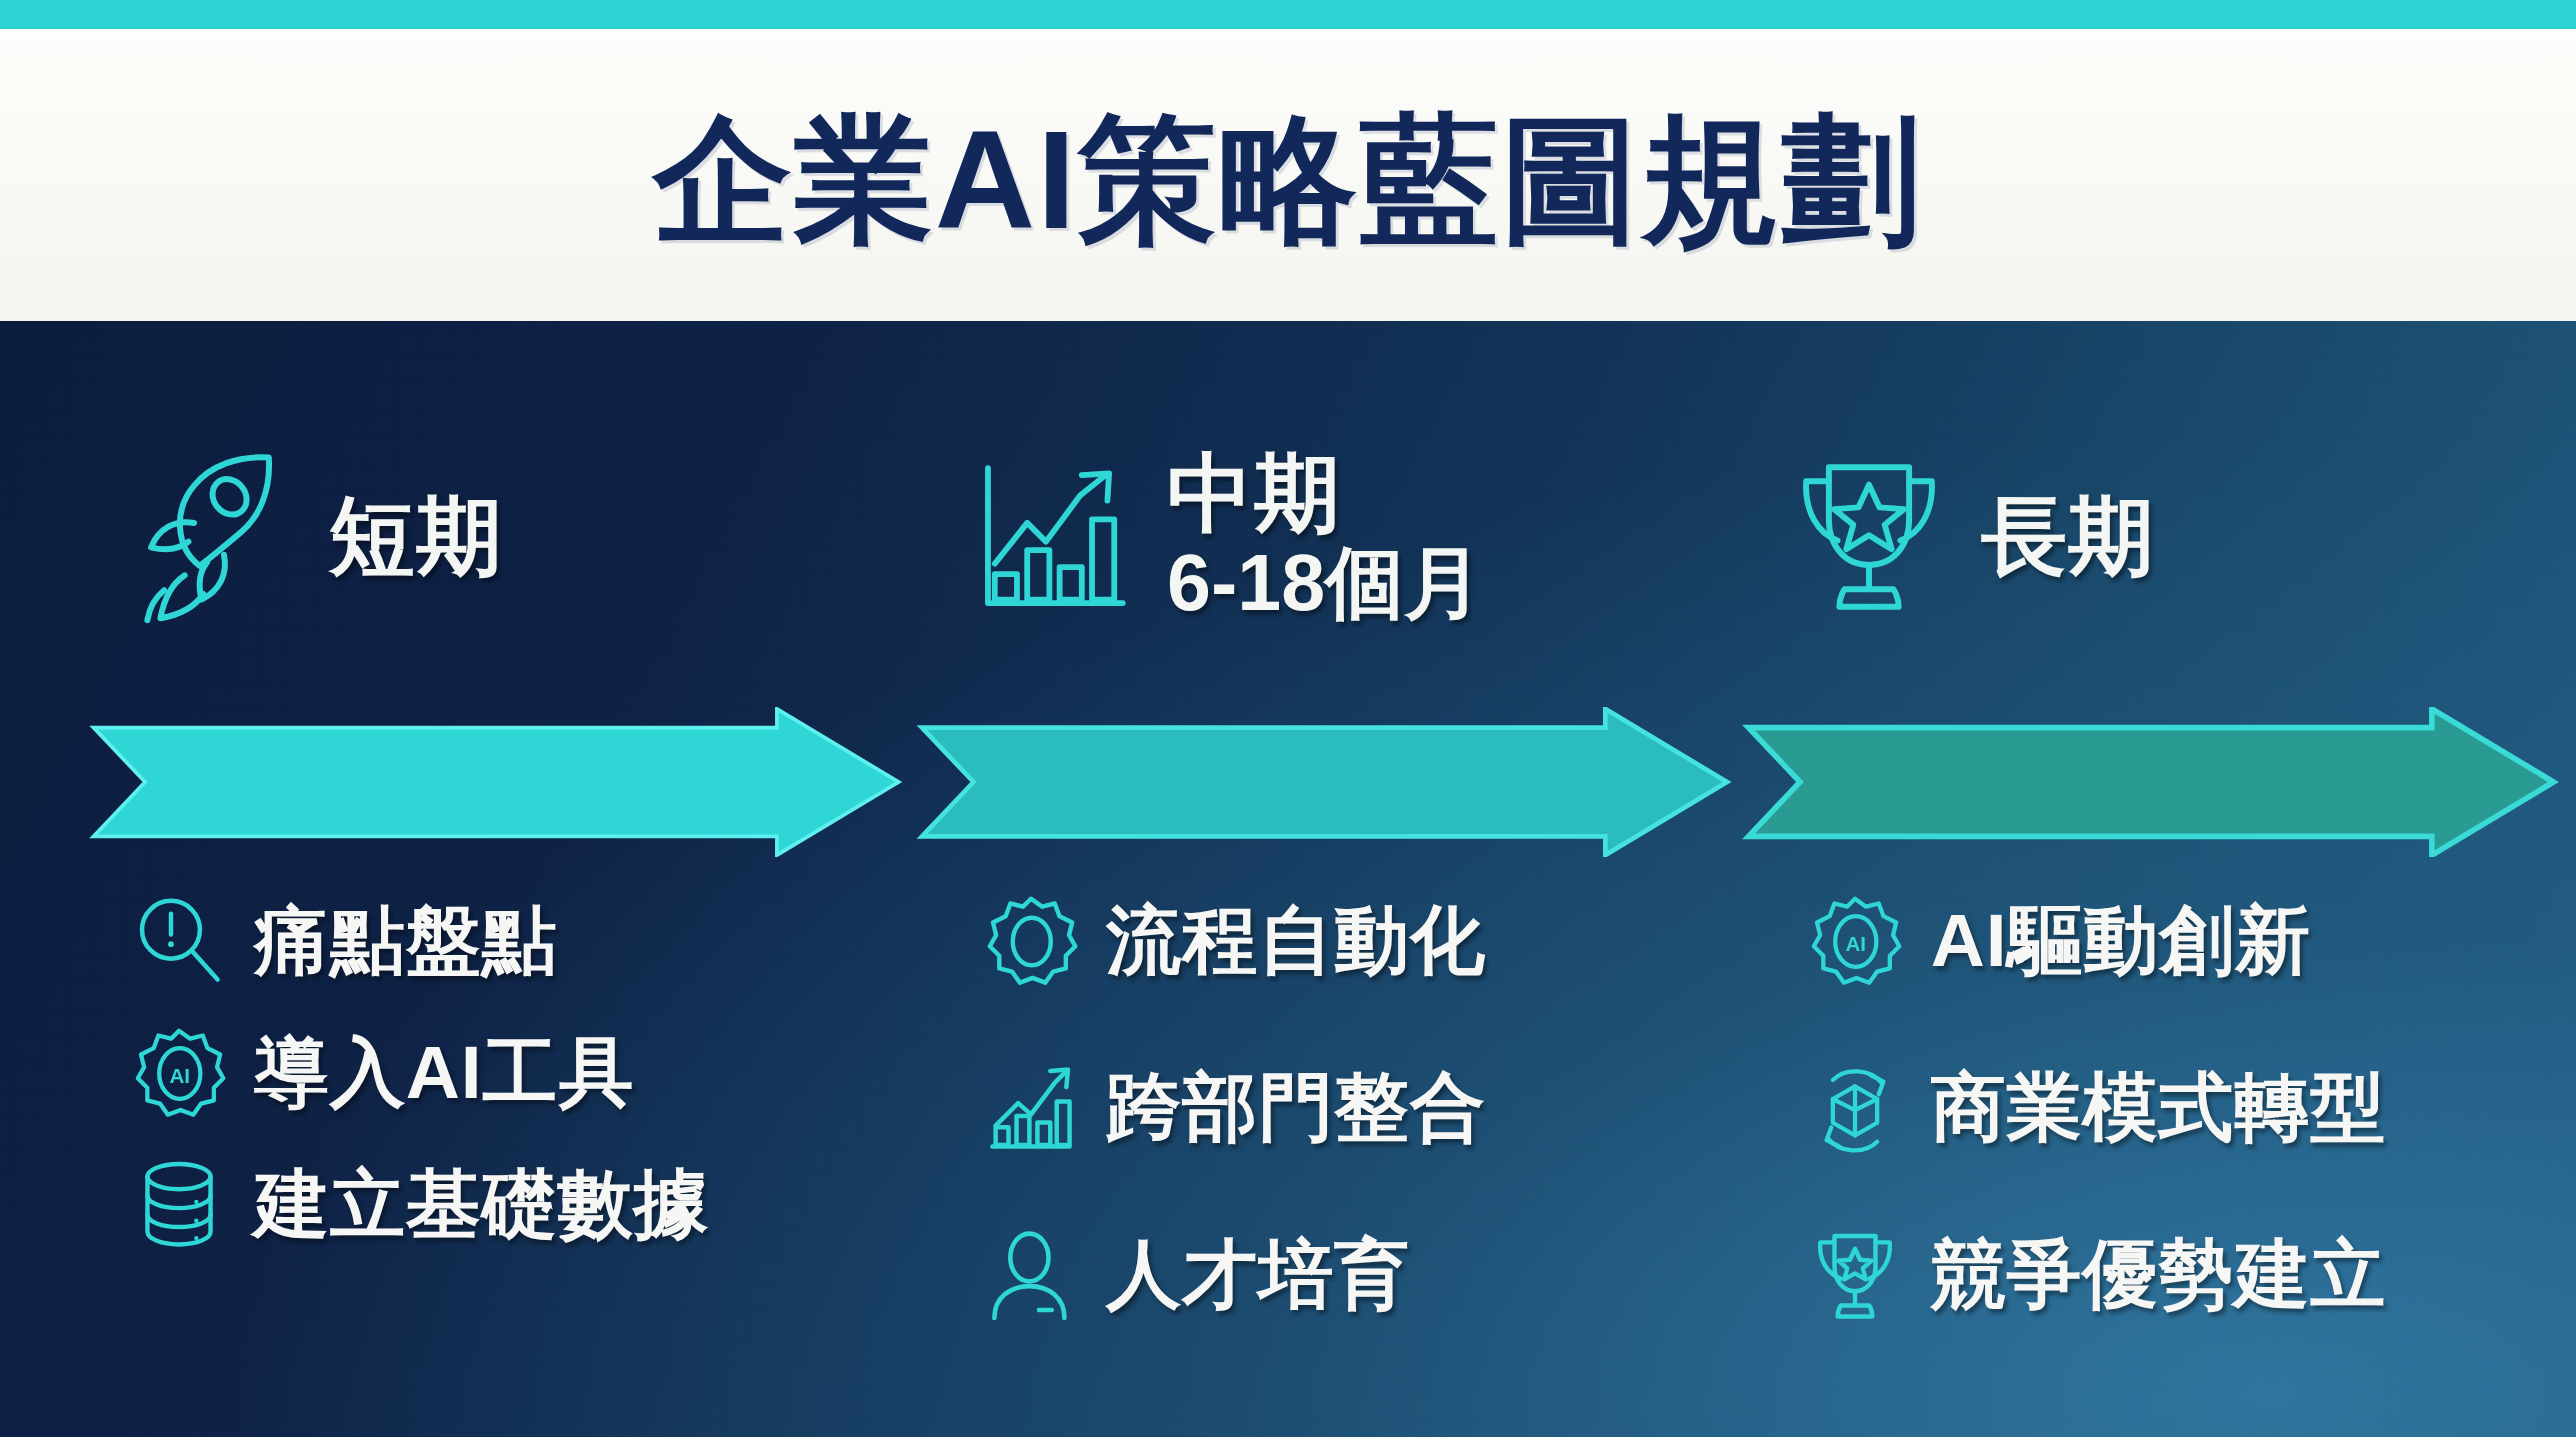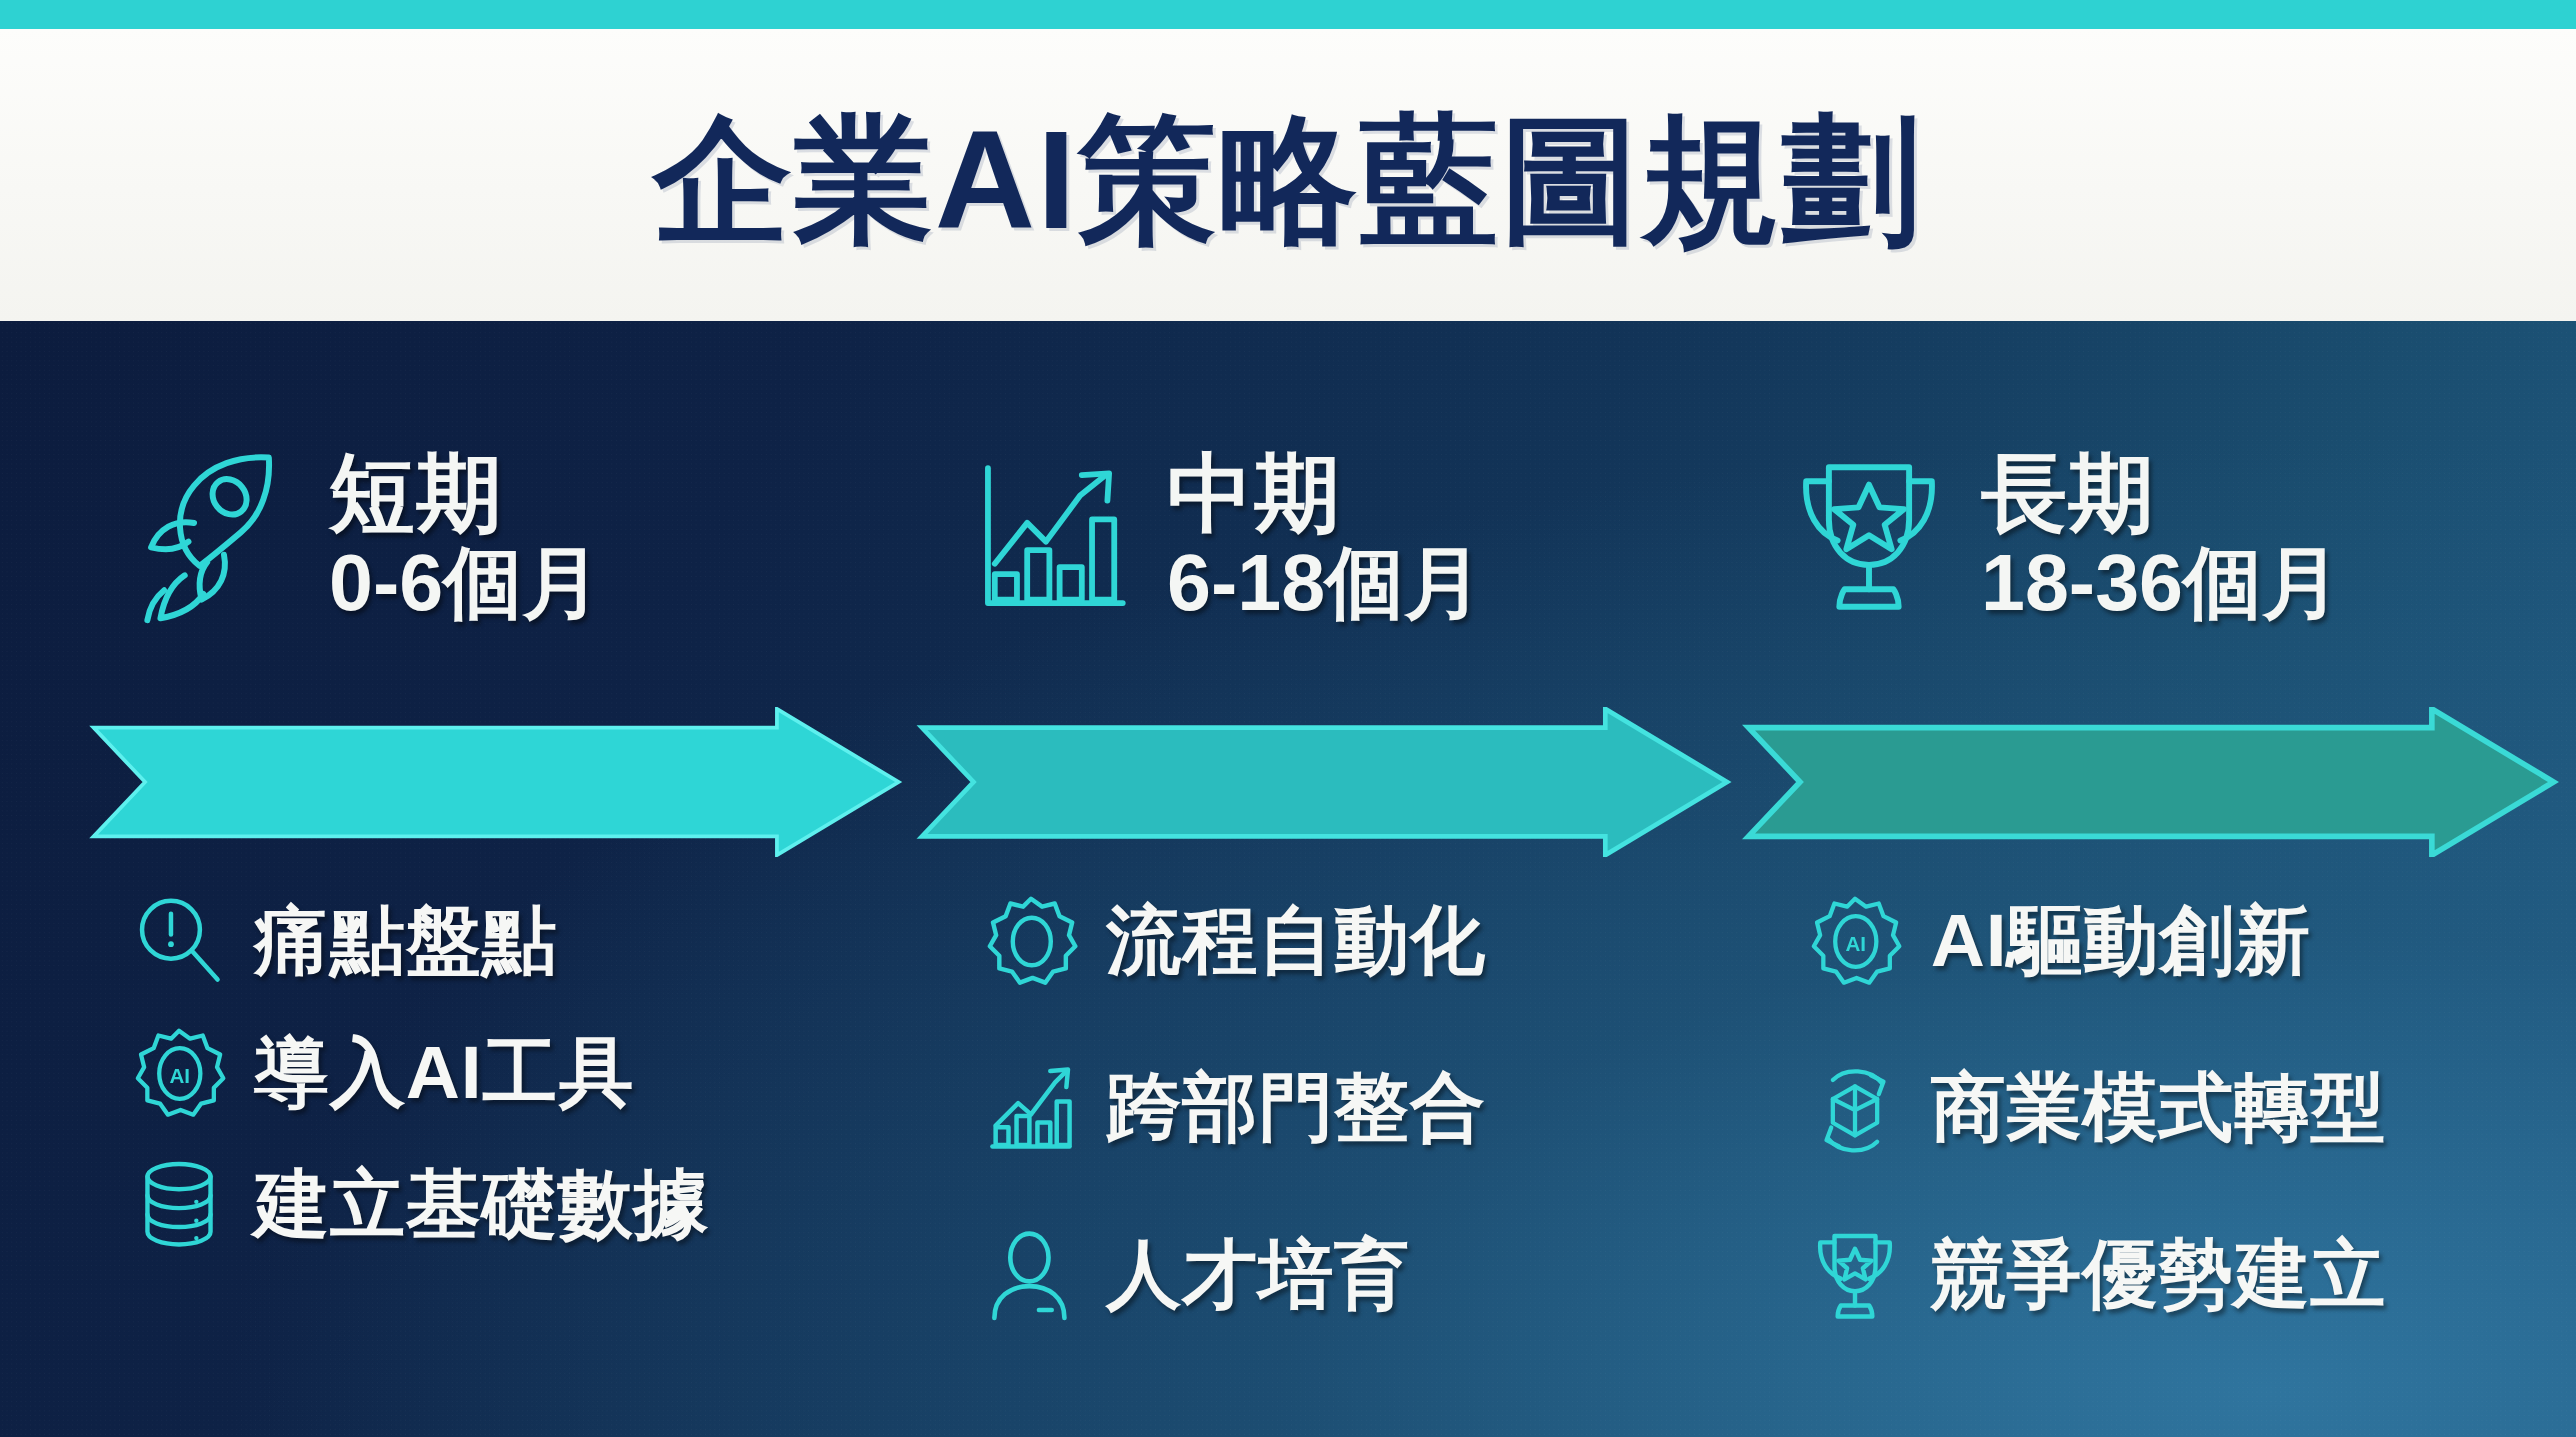--- a/index.html
+++ b/index.html
@@ -195,21 +195,20 @@
             <path d="M33 63 C20 53 19 33 30 20 C39 9 54 4 70 5 C71 21 66 36 55 45 C42 56 33 63 33 63 Z"></path>
             <ellipse cx="49" cy="26" rx="8.5" ry="10" transform="rotate(-38 49 26)"></ellipse>
             <path d="M30 40 C20 38 11 43 7 53 C15 55 22 54 27 50"></path>
             <path d="M46 57 C48 67 44 76 34 81 C32 73 33 66 37 61"></path>
             <path d="M25 68 C19 72 14 80 12 91 C23 89 31 84 35 78"></path>
             <path d="M14 76 C9 80 6 86 5 92"></path>
           </svg>
         </span>
         <span class="phase-text">
           <span class="phase-name">短期</span>
-          <span class="phase-range">0-6個月</span>
         </span>
       </div>
 
       <div class="phase-header">
         <span class="phase-icon">
           <svg width="157" height="173" viewBox="0 0 92 92" fill="none" stroke="#2fd6d6" stroke-width="3.4" stroke-linecap="round" stroke-linejoin="round">
             <path d="M7 6 V85 H86"></path>
             <path d="M11 62 L30 38 L41 49 L61 22 L76 10"></path>
             <path d="M62 10 L78 9 L77 25"></path>
             <rect x="11" y="68" width="13" height="15"></rect>
@@ -230,21 +229,20 @@
             <path d="M20 8 H66 V38 C66 54 56 64 43 64 C30 64 20 54 20 38 Z"></path>
             <path d="M20 16 H7 C6 34 14 46 25 50"></path>
             <path d="M66 16 H79 C80 34 72 46 61 50"></path>
             <path d="M43 64 V78"></path>
             <path d="M29 78 H57 C57 78 60 82 60 88 H26 C26 82 29 78 29 78 Z"></path>
             <path d="M43 18 L49 31 L63 32 L52 41 L56 55 L43 47 L30 55 L34 41 L23 32 L37 31 Z"></path>
           </svg>
         </span>
         <span class="phase-text">
           <span class="phase-name">長期</span>
-          <span class="phase-range">18-36個月</span>
         </span>
       </div>
     </div>
 
     <div class="arrow-row">
       <svg viewBox="0 0 2752 160" preserveAspectRatio="none">
 
         <g>
           <path d="M100 22 L830 22 L830 2 L960 80 L830 158 L830 138 L100 138 L155 80 Z" fill="#2ed6d6" stroke="#5ef0ee" stroke-width="4"></path>
         </g>

